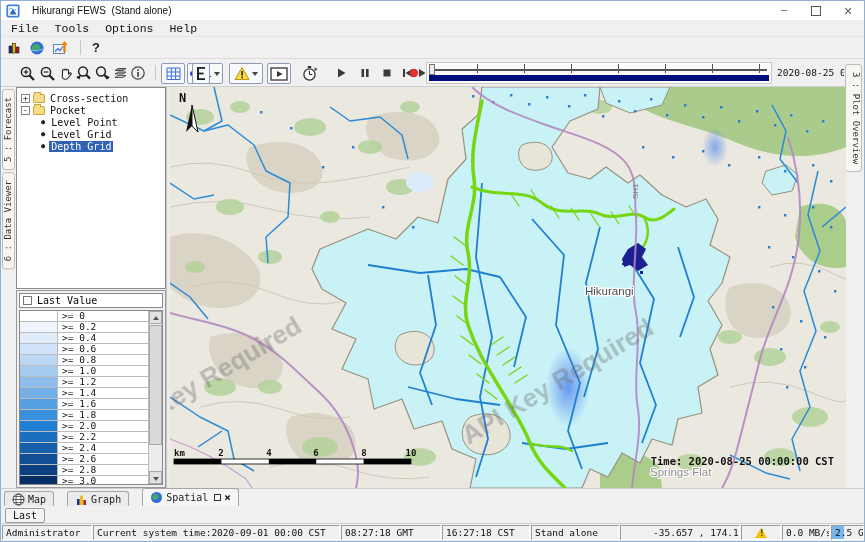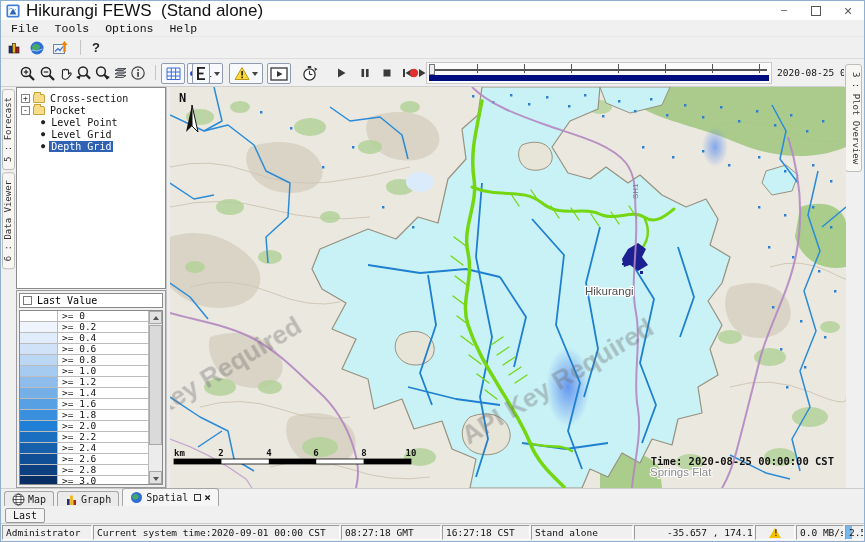--- a/index.html
+++ b/index.html
@@ -3,21 +3,21 @@
 <meta charset="utf-8">
 <style>
   html,body{margin:0;padding:0;background:#d8d8d8;}
   *{box-sizing:border-box;}
   .window{position:relative;width:865px;height:542px;background:#f0f0f0;
     font-family:"Liberation Sans",sans-serif;border:1px solid #8fb0cf;overflow:hidden;}
 
   
   .titlebar{height:19px;background:#ffffff;display:flex;align-items:center;padding-left:5px;}
   .app-icon{width:14px;height:14px;flex:0 0 14px;}
-  .title-text{font-size:17px;color:#111;margin-left:6px;white-space:pre;}
+  .title-text{font-size:10px;color:#111;margin-left:12px;white-space:pre;}
   .win-controls{margin-left:auto;display:flex;height:100%;}
   .win-btn{width:32px;height:100%;display:flex;align-items:center;justify-content:center;color:#555;font-size:11px;}
   .win-btn.min::before{content:"–";margin-top:-3px;}
   .win-btn.max::before{content:"";width:8px;height:8px;border:1px solid #555;display:block;}
   .win-btn.close::before{content:"×";font-size:14px;}
 
   
   .menubar{height:17px;background:#f0f0f0;display:flex;align-items:center;font-size:11.5px;color:#111;border-bottom:1px solid #e6e6e6;padding-left:2px;}
   .menu-item{padding:0 8px;font-family:Liberation Mono, monospace;}
 
@@ -78,39 +78,39 @@
   .sc-up{top:0;} .sc-down{bottom:0;}
   .sc-up::before,.sc-down::before{content:"";position:absolute;left:3px;width:0;height:0;border-left:3px solid transparent;border-right:3px solid transparent;}
   .sc-up::before{top:4px;border-bottom:4px solid #555;}
   .sc-down::before{top:5px;border-top:4px solid #555;}
   .sc-thumb{position:absolute;left:0;top:14px;width:13px;height:120px;background:#dadada;border:1px solid #a8a8a8;}
 
   
   .map-area{position:absolute;left:169px;top:86px;width:676px;height:401px;background:#ebe8df;}
 
   
-  .tabs-bar{position:absolute;left:0;top:487px;width:100%;height:18px;background:#f0f0f0;display:flex;align-items:flex-end;padding-left:3px;gap:3px;border-top:1px solid #cdcdcd;}
+  .tabs-bar{position:absolute;left:0;top:487px;width:100%;height:18px;background:#f0f0f0;display:flex;align-items:flex-end;padding-left:3px;gap:13px;border-top:1px solid #cdcdcd;}
   .btab{height:15px;display:flex;align-items:center;gap:3px;padding:0 7px;border:1px solid #a5a5a5;border-bottom:none;border-radius:3px 3px 0 0;background:#ebebeb;font-family:"DejaVu Sans Mono",monospace;font-size:10px;color:#222;}
   .btab.active{height:18px;background:#f6f6f6;}
   .tab-max{width:7px;height:7px;border:1px solid #333;margin-left:3px;}
   .tab-close{font-size:11px;font-weight:bold;color:#111;line-height:8px;}
   .tab-close::before{content:"×";}
 
   
   .logs-bar{position:absolute;left:0;top:505px;width:100%;height:19px;background:#f0f0f0;}
   .logs-btn{position:absolute;left:4px;top:2px;height:15px;display:flex;align-items:center;padding:0 7px;border:1px solid #9a9a9a;background:#f4f4f4;border-radius:2px;font-family:"DejaVu Sans Mono",monospace;font-size:10px;color:#111;}
 
   
   .statusbar{position:absolute;left:0;bottom:0;width:100%;height:18px;background:#f0f0f0;border-top:1px solid #cfcfcf;display:flex;font-family:"DejaVu Sans Mono",monospace;font-size:9.5px;color:#111;}
   .sb-cell{margin:1px 0 1px 1px;border:1px solid;border-color:#9d9d9d #ffffff #ffffff #9d9d9d;display:flex;align-items:center;padding:0 3px;white-space:nowrap;overflow:hidden;flex:0 0 auto;}
   .sb-cell:nth-child(1){width:90px;}
   .sb-cell:nth-child(2){width:247px;}
   .sb-cell:nth-child(3){width:100px;}
   .sb-cell:nth-child(4){width:88px;}
-  .sb-cell:nth-child(5){width:102px;}
+  .sb-cell:nth-child(5){width:88px;}
   .sb-cell:nth-child(6){width:120px;padding-left:32px;}
   .sb-cell:nth-child(7){width:40px;justify-content:center;}
   .sb-cell:nth-child(8){width:48px;}
   .sb-cell:nth-child(9){flex:1 1 auto;}
   .sb-warn{display:none;position:relative;width:0;height:0;border-left:6px solid transparent;border-right:6px solid transparent;border-bottom:10px solid #f4c300;}
   .sb-warn::after{content:"!";position:absolute;left:-1.5px;top:1px;font-size:8px;font-weight:bold;color:#111;}
   .sb-cell.warn .sb-warn{display:block;}
   .sb-cell.mem{background:linear-gradient(to right,#79b6ea 0,#79b6ea 38%,#f0f0f0 38%);}
 </style>
 </head>

